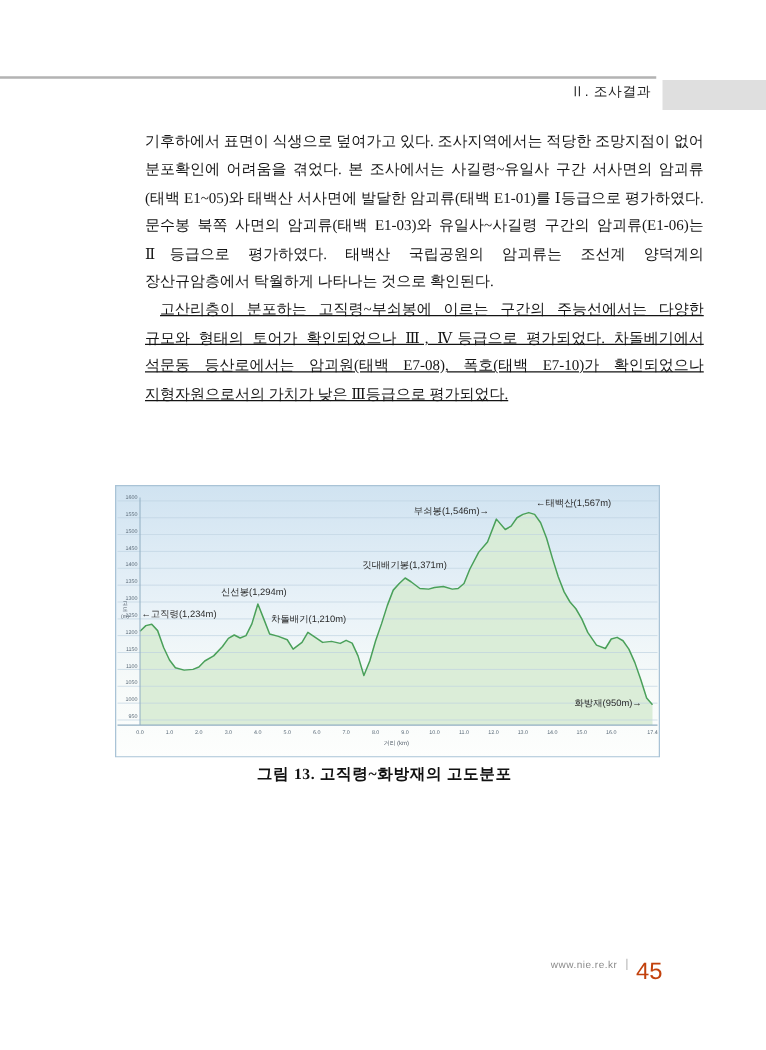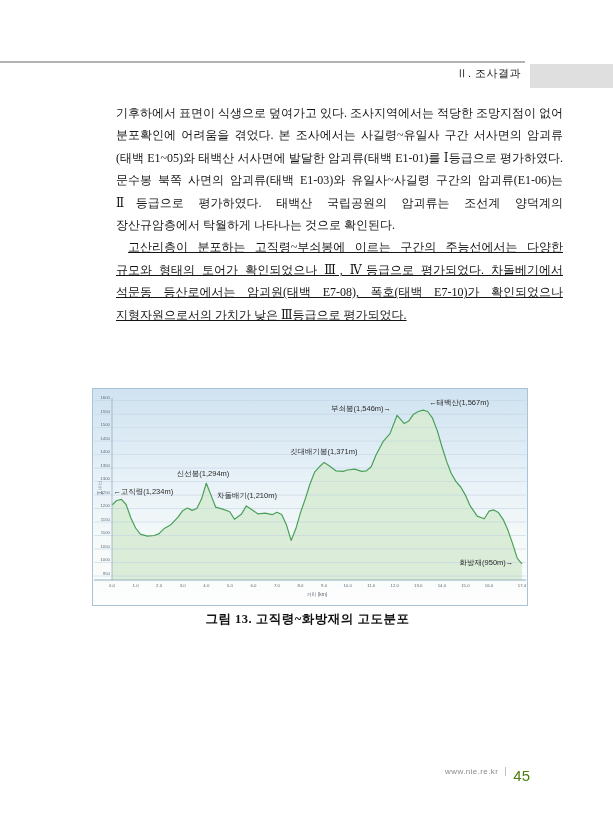--- a/index.html
+++ b/index.html
@@ -28,21 +28,21 @@
     position:absolute;left:84px;top:611px;width:447px;text-align:center;
     font-size:12.5px;font-weight:bold;color:#111;letter-spacing:0.5px;
   }
   
   .footer{
     position:absolute;top:767px;right:83px;display:flex;
     font-family:"Liberation Sans","DejaVu Sans",sans-serif;
   }
   .footer-site{font-size:8px;color:#8a8a8a;letter-spacing:0.4px;}
   .footer-divider{width:1px;height:9px;background:#c0c0c0;margin:0 7px;}
-  .footer-page{font-size:15px;color:#4d7c0f;}
+  .footer-page{font-size:19px;color:#c2410c;}
 </style>
 </head>
 <body>
 
 <div class="page">
 
   <div class="header-rule"></div>
   <div class="header-title">Ⅱ. 조사결과</div>
   <div class="header-tab"></div>
 

